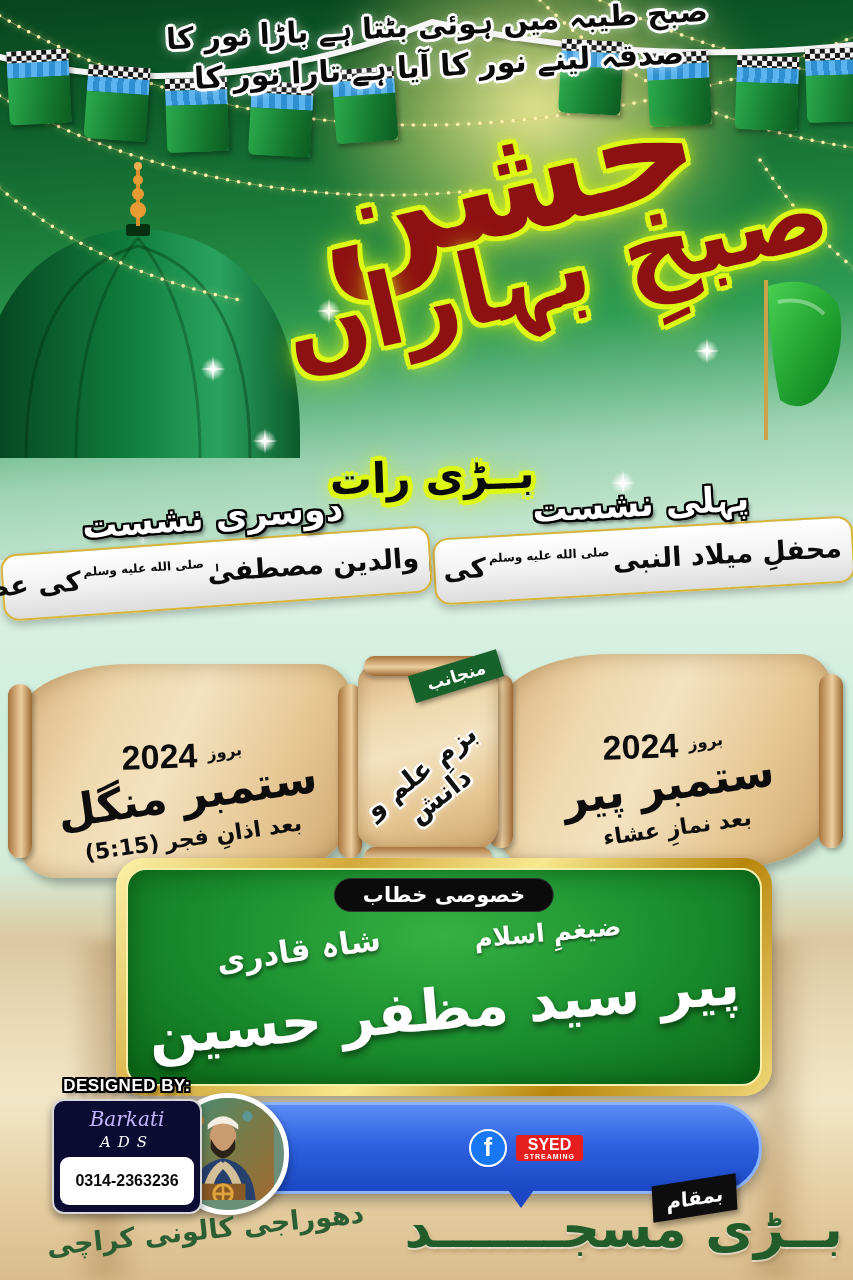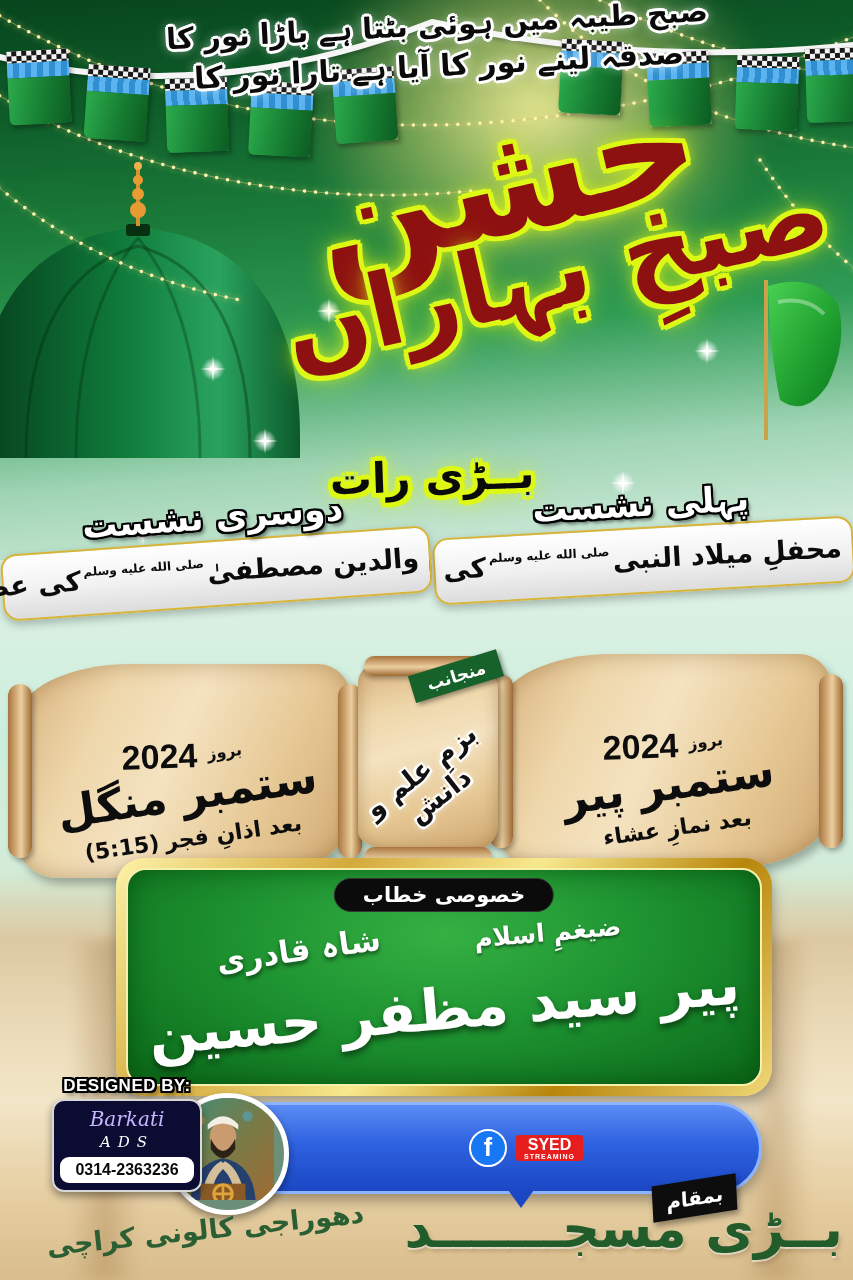--- a/index.html
+++ b/index.html
@@ -126,21 +126,21 @@
     font-size:57px;font-weight:800;transform:rotate(-5deg);text-shadow:0 4px 6px rgba(0,10,0,.55);white-space:nowrap;}
 
   
   .designer{left:28px;top:1076px;width:150px;z-index:8;text-align:center;margin-left:24px;}
   .dz-label{font-family:"Liberation Sans",sans-serif;font-size:17px;font-weight:800;color:#fff;letter-spacing:.5px;}
   .dz-box{margin-top:3px;background:#0c0c33;border:2px solid #d8d8d8;border-radius:12px;padding:6px 6px 7px;
     box-shadow:0 4px 8px rgba(0,0,0,.4);}
   .dz-brand{font-family:"DejaVu Serif",serif;font-style:italic;font-size:20px;color:#c4b5fd;}
   .dz-suffix{font-family:"DejaVu Serif",serif;font-style:italic;font-size:15px;color:#fff;letter-spacing:7px;margin-top:2px;}
   .dz-phone{margin-top:6px;background:#fff;border-radius:9px;color:#0a0a0a;
-    font-family:"Liberation Sans",sans-serif;font-size:16px;font-weight:800;padding:4px 0;}
+    font-family:"Liberation Sans",sans-serif;font-size:16px;font-weight:800;padding:15px 0;}
 
   
   .livebar{left:186px;top:1102px;width:576px;height:92px;border-radius:48px;z-index:7;
     background:linear-gradient(180deg,#5b8cf5,#2e62e0 45%,#1b47c4);
     border:3px solid #8cb4ff;box-shadow:0 6px 14px rgba(0,0,0,.35);box-sizing:border-box;}
   .lb-tail{position:absolute;left:56%;bottom:-17px;width:0;height:0;
     border-left:13px solid transparent;border-right:13px solid transparent;border-top:18px solid #1b47c4;}
   .photo{position:absolute;left:-22px;top:-12px;width:112px;height:112px;border-radius:50%;
     border:5px solid #fff;overflow:hidden;box-shadow:0 4px 9px rgba(0,0,0,.4);background:#6c8f7a;}
   .lb-content{margin-left:104px;height:100%;display:flex;flex-direction:column;justify-content:center;

